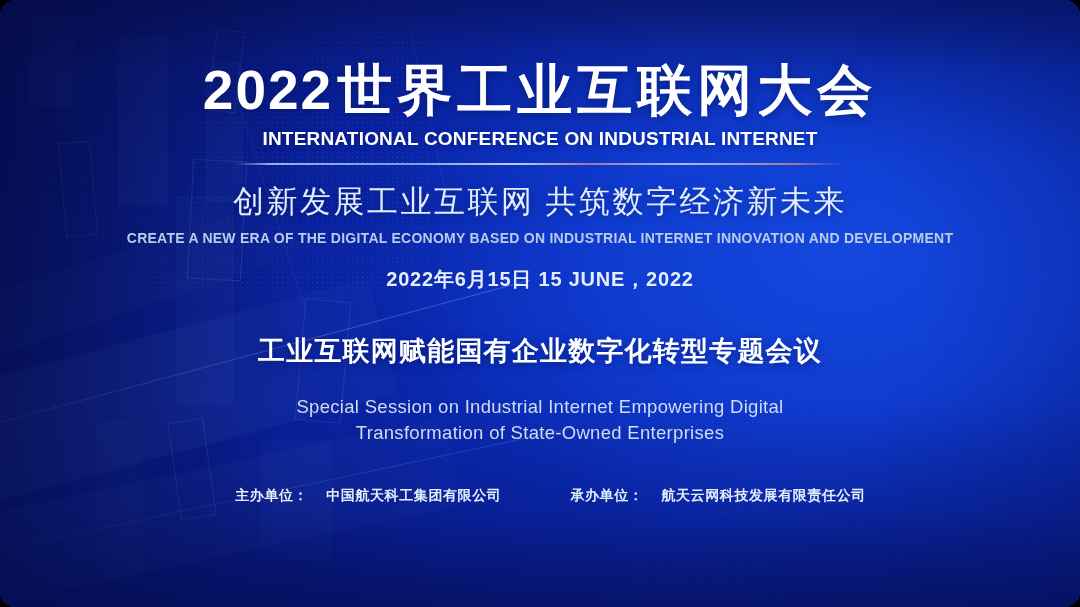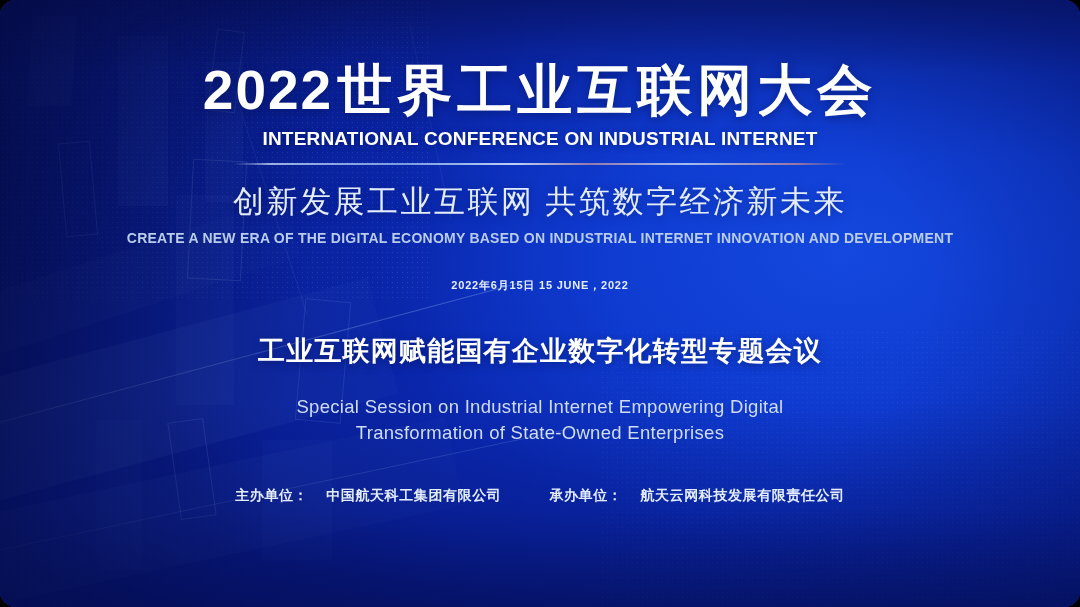--- a/index.html
+++ b/index.html
@@ -129,22 +129,22 @@
   .subtitle-en {
     margin-top: 7px;
     font-size: 14px;
     font-weight: bold;
     color: #b9cdeb;
     letter-spacing: 0.25px;
     white-space: nowrap;
   }
 
   .date-line {
-    margin-top: 32px;
-    font-size: 11px;
+    margin-top: 20px;
+    font-size: 20px;
     font-weight: bold;
     color: #e6eefc;
     letter-spacing: 0.8px;
     white-space: nowrap;
   }
 
   .session-cn {
     margin-top: 40px;
     font-size: 27px;
     font-weight: bold;
@@ -168,21 +168,21 @@
     display: flex;
     align-items: center;
     gap: 48px;
     font-size: 14px;
     font-weight: bold;
     color: #e4edfc;
     letter-spacing: 0.6px;
     white-space: nowrap;
   }
   .org-block { display: flex; align-items: center; }
-  .org-label { margin-right: 18px; }
+  .org-label { margin-right: 18px; margin-left: 21px; }
   .org-value { }
 </style>
 </head>
 <body>
 
 <div class="stage">
 
   <div class="bg-base"></div>
 
   <div class="dotgrid" style="left:0;top:0;width:430px;height:300px;"></div>

